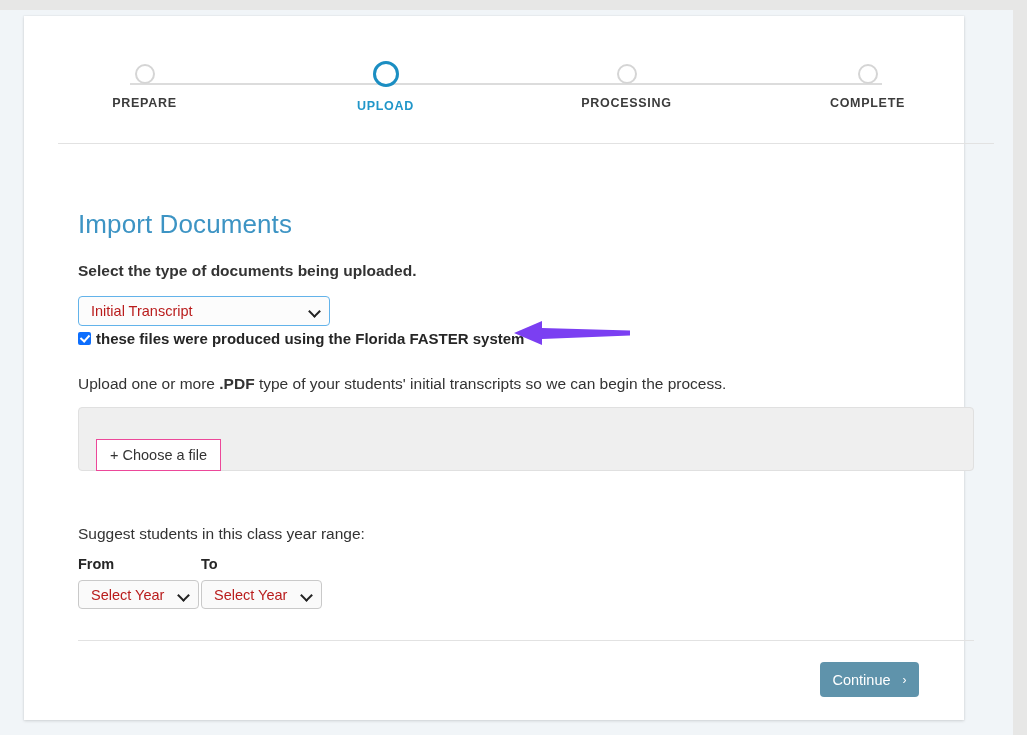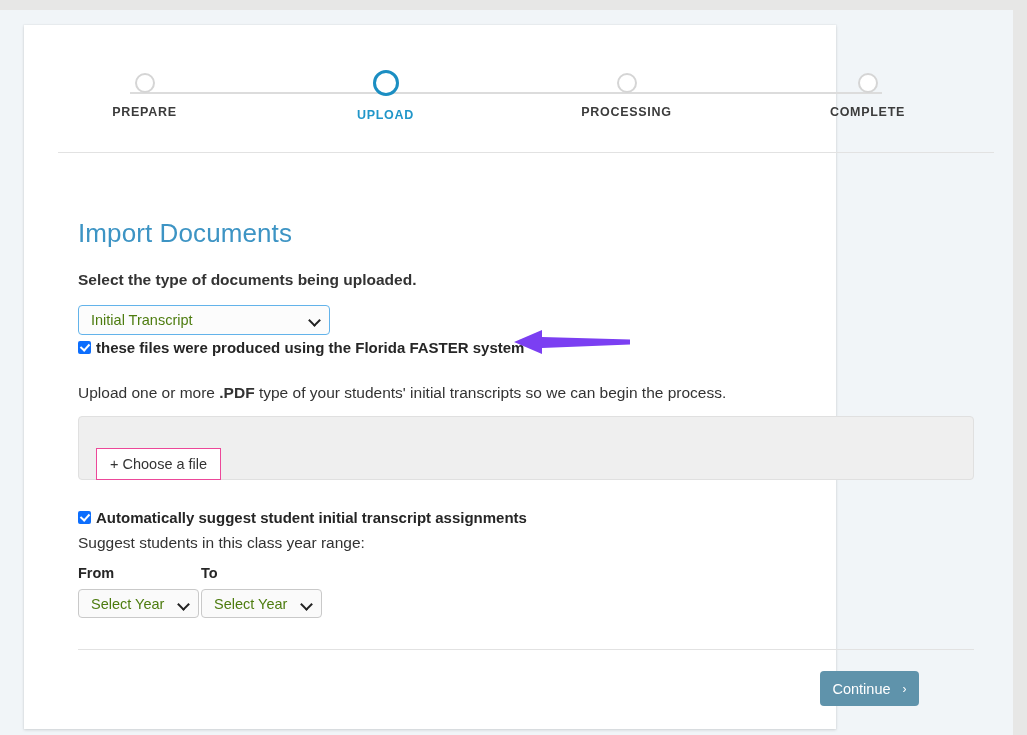--- a/index.html
+++ b/index.html
@@ -11,22 +11,22 @@
     overflow: hidden;
   }
   #root {
     position: absolute;
     left: 0; top: 10px;
     width: 1013px; height: 725px;
     background: #f1f5f8;
   }
   #card {
     position: absolute;
-    left: 24px; top: 15px;
-    width: 812px; height: 704px;
+    left: 24px; top: 6px;
+    width: 940px; height: 704px;
     background: #ffffff;
     box-shadow: 0 1px 3px rgba(0,0,0,0.14), 0 0 0 1px rgba(0,0,0,0.015);
   }
 
   
   #stepper {
     position: absolute;
     left: 0; top: 48px;
     width: 964px; height: 70px;
   }
@@ -91,21 +91,21 @@
   }
   .body-text {
     font-size: 15.5px;
     color: #333333;
   }
   #doc-type-label { position: absolute; left: 54px; top: 246px; font-weight: bold; }
 
   select.sel {
     font-family: "Liberation Sans", sans-serif;
     font-size: 14.5px;
-    color: #4d7c0f;
+    color: #b91c1c;
     background: #fafafa;
     border: 1px solid #c9c9c9;
     border-radius: 4px;
     padding: 0 24px 0 12px;
     height: 29px;
     appearance: none;
     -webkit-appearance: none;
     outline: none;
   }
   .sel-wrap { position: absolute; }
@@ -272,24 +272,20 @@
       <span class="cbx"></span>
       <span class="cb-label">these files were produced using the Florida FASTER system</span>
     </div>
 
     <div class="body-text" id="upload-text"><span>Upload one or more </span><b>.PDF</b><span> type of your students' initial transcripts so we can begin the process.</span></div>
 
     <div id="drop-zone">
       <button id="choose-file-btn">+ Choose a file</button>
     </div>
 
-    <div class="cb-row" id="autosuggest-row">
-      <span class="cbx"></span>
-      <span class="cb-label">Automatically suggest student initial transcript assignments</span>
-    </div>
 
     <div class="body-text" id="suggest-range-text">Suggest students in this class year range:</div>
 
     <div class="range-head" id="from-head">From</div>
     <div class="range-head" id="to-head">To</div>
 
     <div class="sel-wrap" id="from-wrap">
       <select class="sel" id="from-select">
         <option>Select Year</option>
       </select>

